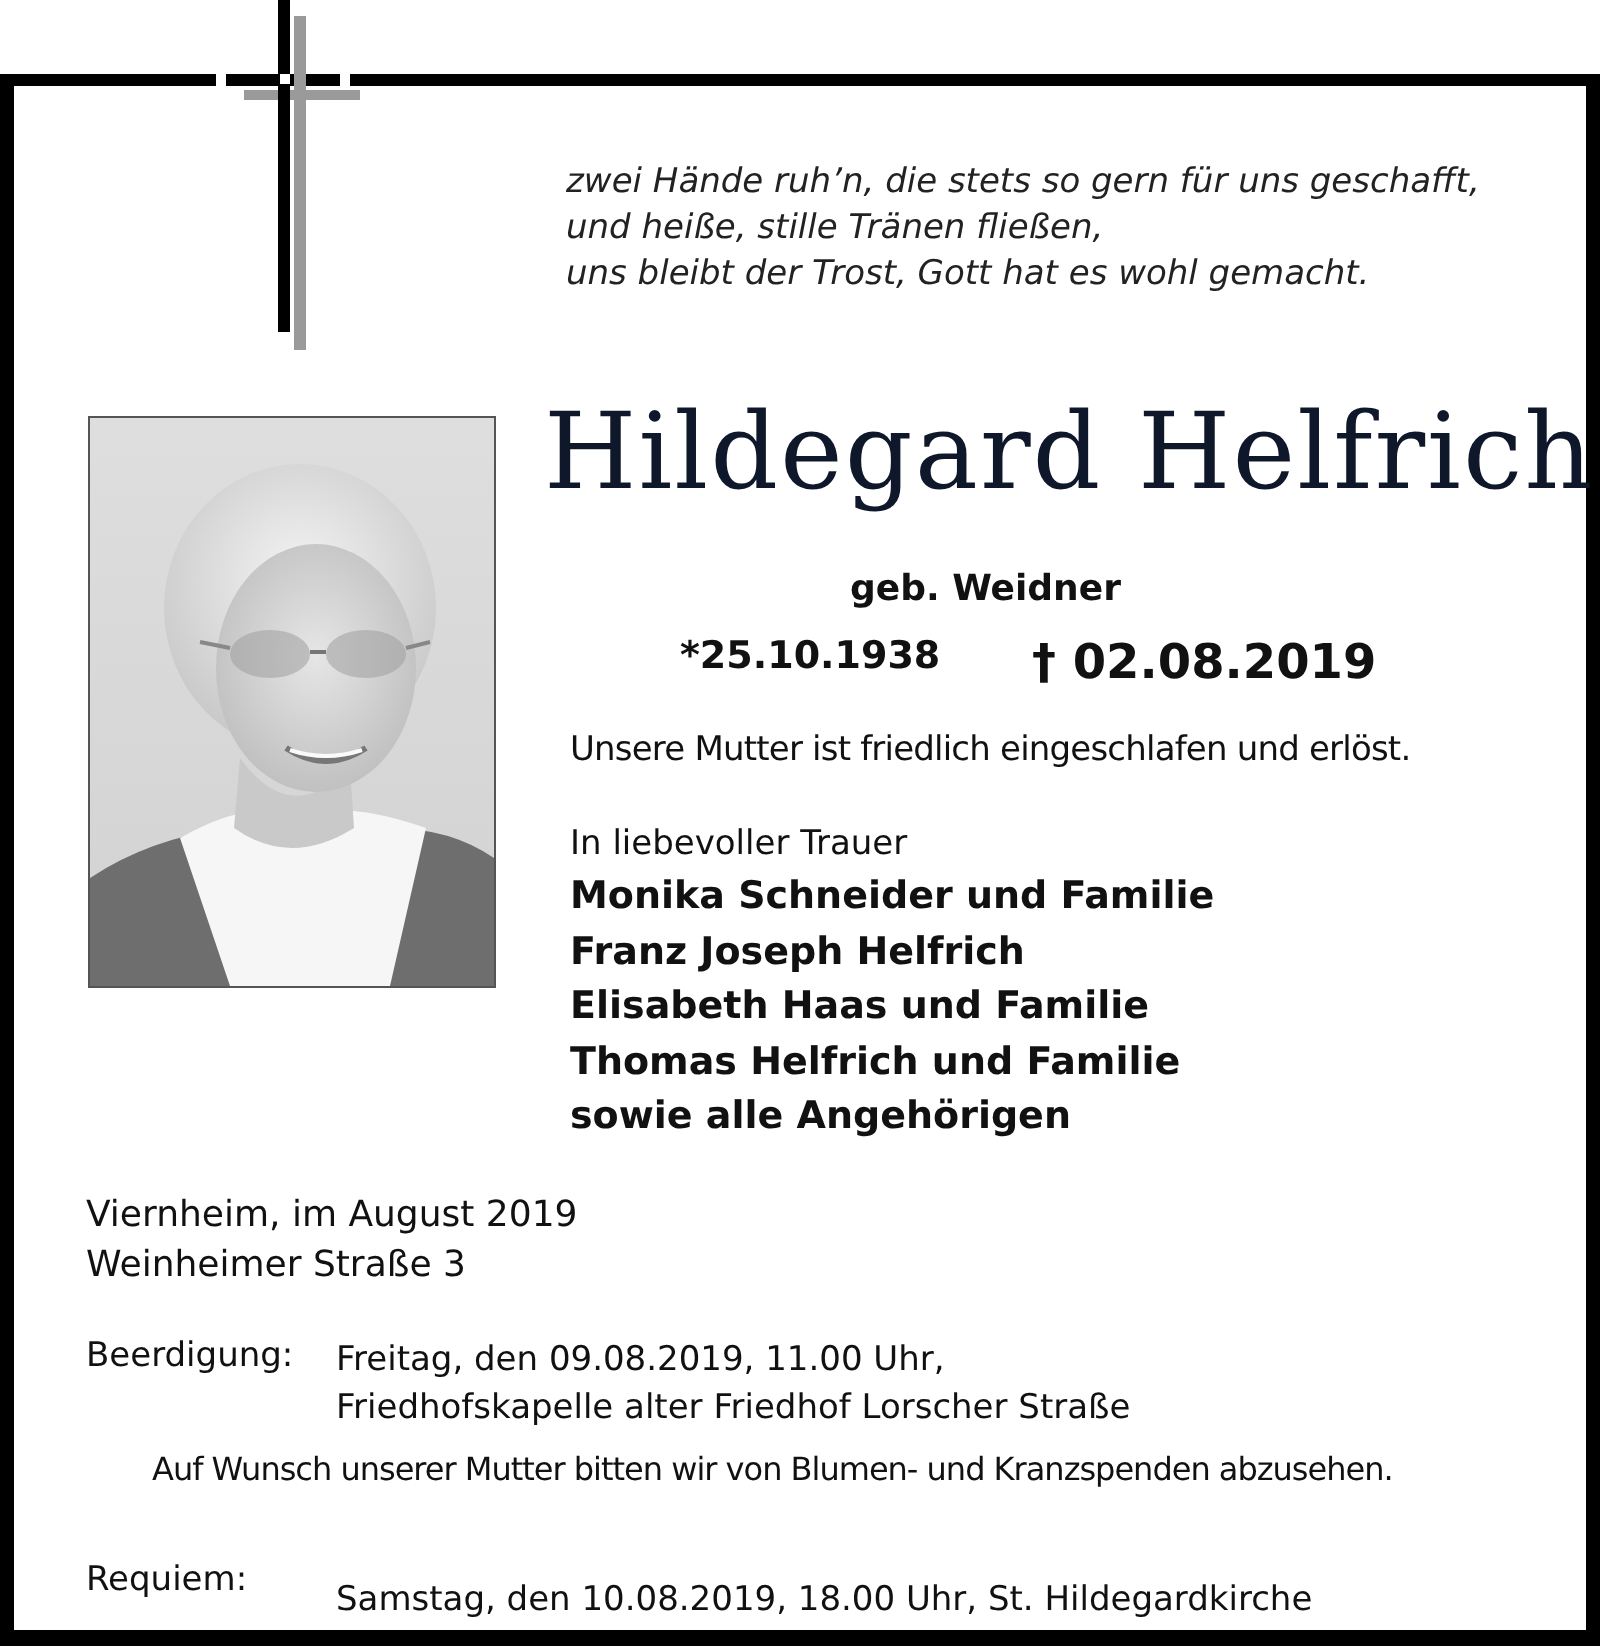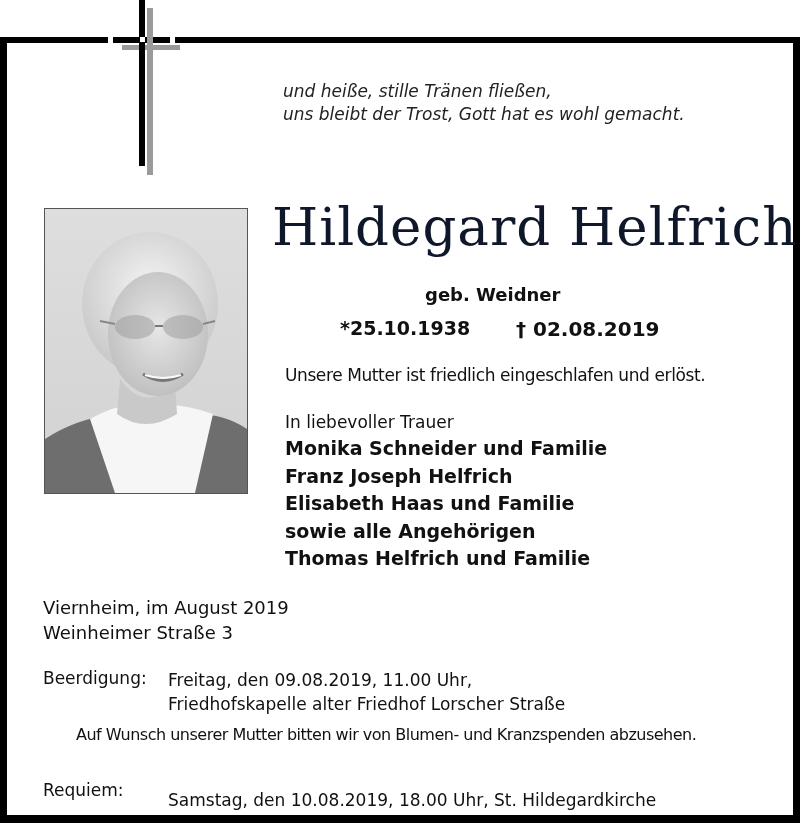--- a/index.html
+++ b/index.html
@@ -17,21 +17,21 @@
   .cross-gray-h { left:122px; top:45px; width:58px; height:5px; background:#9a9a9a; }
   .cross-white { left:140px; top:37px; width:5px; height:5px; background:#fff; }
   .poem { left:283px; top:80px; font-style:italic; font-size:17px; line-height:23px; color:#222; }
   .poem div { white-space:nowrap; }
   .photo { left:44px; top:208px; width:202px; height:284px; border:1px solid #555; overflow:hidden;
            background:#dcdcdc; }
   .name { left:272px; top:196px; font-family:"DejaVu Serif", serif; font-size:53px; font-weight:300;
           letter-spacing:1px; color:#0f172a; white-space:nowrap; }
   .maiden { left:425px; top:284px; font-weight:bold; font-size:18px; }
   .born { left:340px; top:317px; font-weight:bold; font-size:19px; white-space:nowrap; }
-  .died { left:516px; top:317px; font-weight:bold; font-size:20px; white-space:nowrap; }
+  .died { left:516px; top:317px; font-weight:bold; font-size:24px; white-space:nowrap; }
   .intro { left:285px; top:365px; font-size:17px; white-space:nowrap; letter-spacing:-0.4px; }
   .mourn-label { left:285px; top:412px; font-size:17px; }
   .mourners { left:285px; top:435px; font-weight:bold; font-size:19px; line-height:27.5px; }
   .mourners div { white-space:nowrap; }
   .place { left:43px; top:595px; font-size:18px; line-height:25px; }
   .funeral-label { left:43px; top:668px; font-size:17px; }
   .funeral-text { left:168px; top:668px; font-size:17px; line-height:24px; white-space:nowrap; }
   .wish { left:43px; top:725px; font-size:16px; white-space:nowrap; letter-spacing:-0.5px;margin-left:33px; }
   .requiem-label { left:43px; top:780px; font-size:17px; }
   .requiem-text { left:168px; top:790px; font-size:17px; white-space:nowrap; }
@@ -47,20 +47,21 @@
 <div class="abs frame-top-c"></div>
 
 <div>
   <div class="abs cross-gray-v"></div>
   <div class="abs cross-gray-h"></div>
   <div class="abs cross-black-v"></div>
   <div class="abs cross-white"></div>
 </div>
 
 <div class="abs poem">
+  <div>zwei Hände ruh’n, die stets so gern für uns geschafft,</div>
   <div>und heiße, stille Tränen fließen,</div>
   <div>uns bleibt der Trost, Gott hat es wohl gemacht.</div>
 </div>
 
 <div class="abs photo">
   <svg width="202" height="284" viewBox="0 0 202 284">
     <defs>
       <linearGradient id="bg" x1="0" y1="0" x2="0" y2="1">
         <stop offset="0" stop-color="#dedede"></stop>
         <stop offset="1" stop-color="#d2d2d2"></stop>
@@ -103,22 +104,22 @@
 <div class="abs born">*25.10.1938</div>
 <div class="abs died">† 02.08.2019</div>
 
 <div class="abs intro">Unsere Mutter ist friedlich eingeschlafen und erlöst.</div>
 
 <div class="abs mourn-label">In liebevoller Trauer</div>
 <div class="abs mourners">
   <div>Monika Schneider und Familie</div>
   <div>Franz Joseph Helfrich</div>
   <div>Elisabeth Haas und Familie</div>
+  <div>Thomas Helfrich und Familie</div>
   <div>sowie alle Angehörigen</div>
-  <div>Thomas Helfrich und Familie</div>
 </div>
 
 <div class="abs place">
   <div>Viernheim, im August 2019</div>
   <div>Weinheimer Straße 3</div>
 </div>
 
 <div class="abs funeral-label">Beerdigung:</div>
 <div class="abs funeral-text">
   <div>Freitag, den 09.08.2019, 11.00 Uhr,</div>

